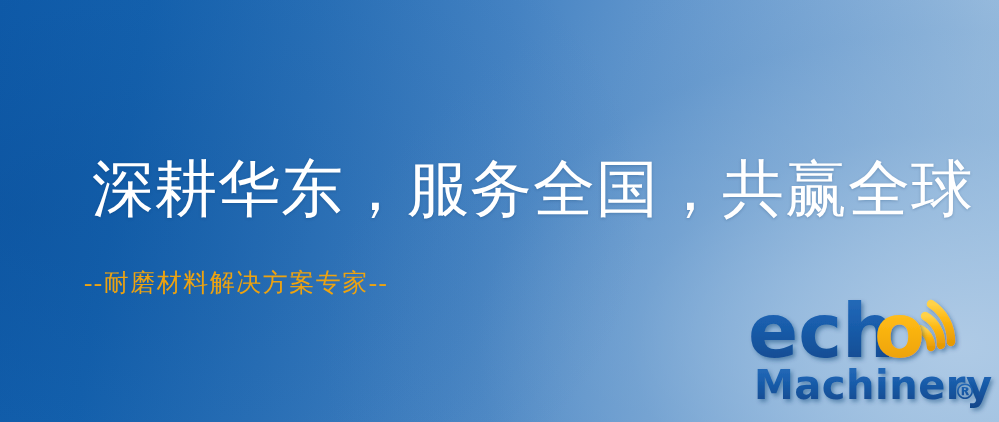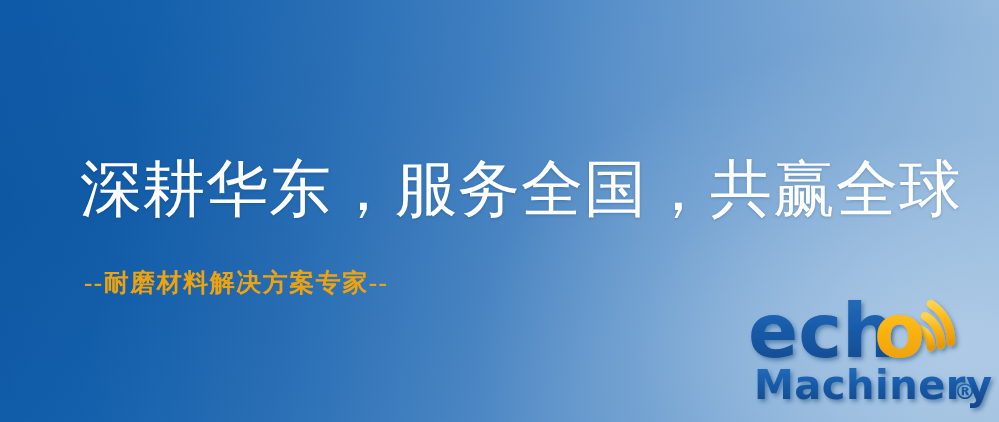--- a/index.html
+++ b/index.html
@@ -50,21 +50,21 @@
   .bg-vignette {
     background: radial-gradient(ellipse 90% 140% at 2% 50%,
       rgba(8,70,140,0.30) 0%,
       rgba(8,70,140,0.12) 35%,
       rgba(8,70,140,0.0) 70%);
   }
 
   
   .headline {
     position: absolute;
-    left: 80px;
+    left: 92px;
     top: 150px;
     width: 870px;
     color: #ffffff;
     font-size: 62px;
     line-height: 78px;
     letter-spacing: 1px;
     white-space: nowrap;
     font-weight: normal;
     text-shadow: 0 1px 3px rgba(10,50,95,0.25);
   }
@@ -72,21 +72,21 @@
   
   .subtitle {
     position: absolute;
     left: 84px;
     top: 266px;
     color: #eda310;
     font-size: 25px;
     line-height: 34px;
     letter-spacing: 1.5px;
     white-space: nowrap;
-    font-weight: bold;
+    font-weight: normal;
   }
 
   
   .logo {
     position: absolute;
     left: 748px;
     top: 287px;
     width: 248px;
     height: 124px;
   }

